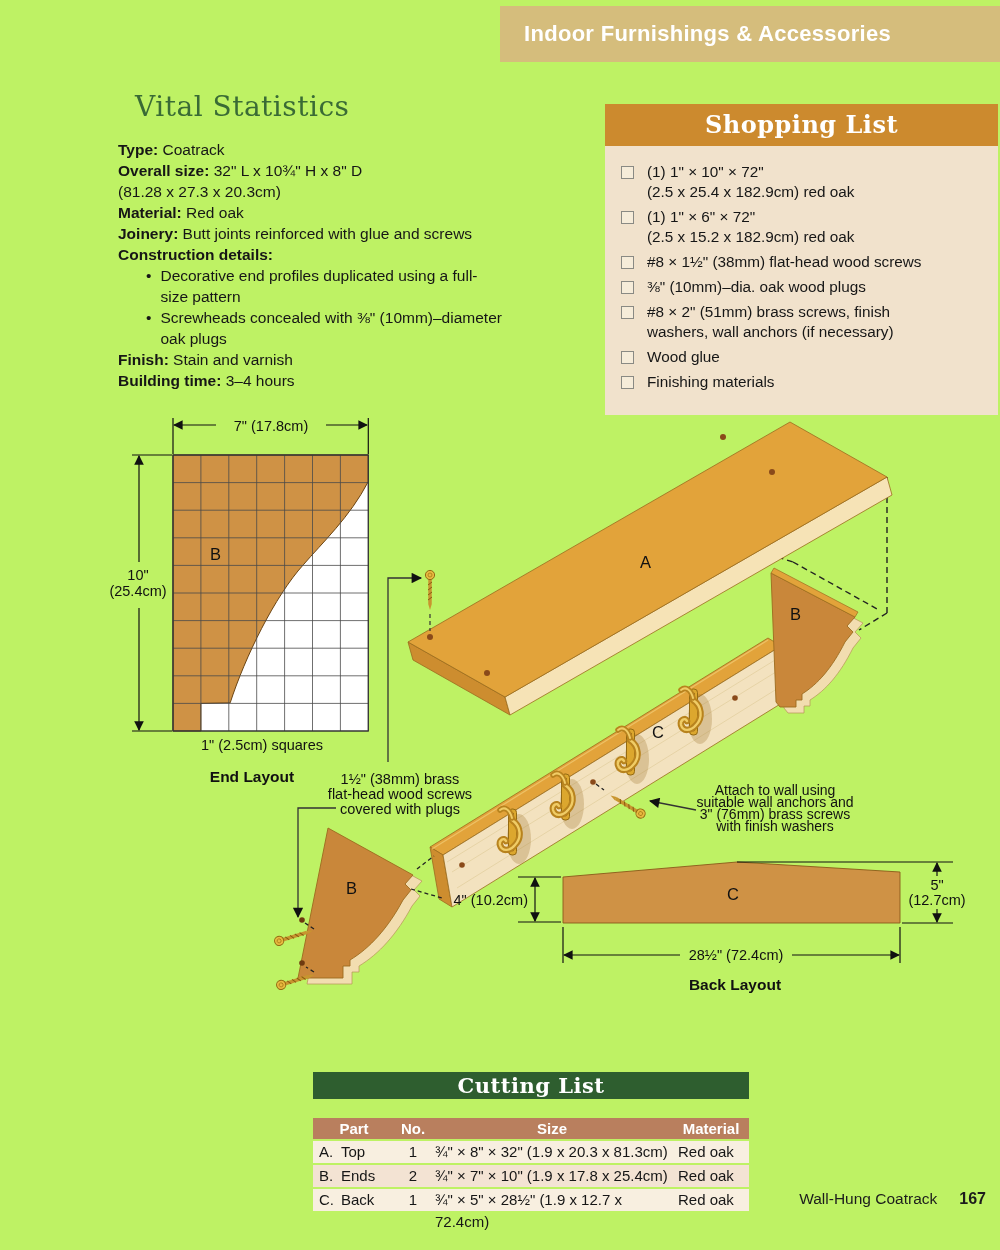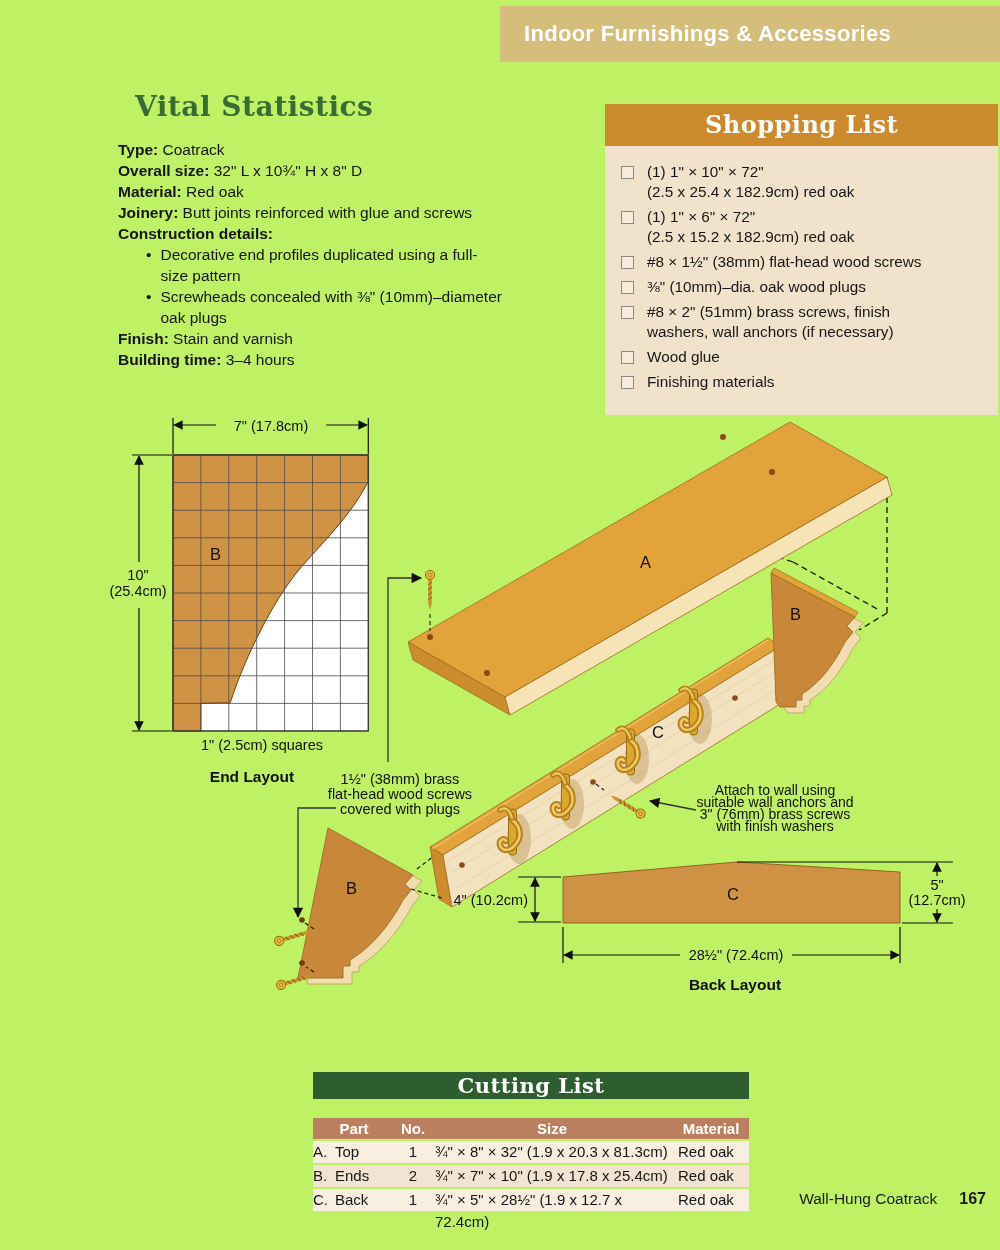--- a/index.html
+++ b/index.html
@@ -4,21 +4,21 @@
 <style>
   html,body{margin:0;padding:0;background:#fff;}
   .page{position:relative;width:1000px;height:1250px;background:#bef264;overflow:hidden;
         font-family:"Liberation Sans",sans-serif;color:#161616;}
 
   .banner{position:absolute;left:500px;top:6px;width:500px;height:56px;background:#d5bd7c;
           color:#fff;font-weight:bold;font-size:22px;line-height:56px;padding-left:24px;
           box-sizing:border-box;letter-spacing:.3px;}
 
   .vital{position:absolute;left:118px;top:90px;width:482px;}
-  .vital h1{margin:0 0 16px 17px;font-family:"DejaVu Serif",serif;font-weight:bold;
+  .vital h1{margin:0 0 16px 17px;font-family:"DejaVu Serif",serif;font-weight:normal;
             font-size:28px;color:#3a6b35;letter-spacing:.5px;}
   .stat-line{font-size:15.5px;line-height:21px;}
   .stat-line strong{font-weight:bold;}
   .stat-line.bullet{display:flex;padding-left:28px;}
   .stat-line.bullet .dot{margin-right:9px;}
   .stat-line.bullet .btext{white-space:pre-line;}
 
   .shopping{position:absolute;left:605px;top:104px;width:393px;background:#f1e2cc;}
   .shopping-header{height:42px;background:#cc8a2e;color:#fff;text-align:center;
       font-family:"DejaVu Serif",serif;font-weight:bold;font-size:24px;line-height:42px;letter-spacing:.5px;}
@@ -36,41 +36,42 @@
   .note{font-size:14px;}
 
   .cutting{position:absolute;left:313px;top:1072px;width:436px;}
   .cut-title{height:27px;background:#2e5e2f;color:#fff;text-align:center;
       font-family:"DejaVu Serif",serif;font-weight:bold;font-size:21px;line-height:27px;letter-spacing:.5px;}
   .cut-header{display:grid;grid-template-columns:82px 36px 242px 76px;background:#b97f5e;
       height:21px;margin-top:19px;color:#fff;font-weight:bold;font-size:15px;line-height:21px;text-align:center;}
   .cut-row{display:grid;grid-template-columns:82px 36px 242px 76px;height:22px;line-height:22px;
       font-size:15px;margin-top:2px;background:#f8efe0;}
   .cut-row.alt{background:#f3e3d3;}
-  .c-part{}
+  .c-part{padding-left:6px;}
   .c-part .pl{display:inline-block;width:22px;}
   .c-no{text-align:center;}
   .c-size{padding-left:4px;}
   .c-mat{padding-left:5px;}
 
   .footer{position:absolute;top:1190px;left:0;width:986px;text-align:right;font-size:15.5px;color:#1c1c1c;}
   .footer .page-num{font-weight:bold;margin-left:22px;font-size:16px;margin-top:11px;}
 </style>
 </head>
 <body>
 
 <div class="page">
 
   <div class="banner">Indoor Furnishings &amp; Accessories</div>
 
   <div class="vital">
     <h1>Vital Statistics</h1>
     <div>
         <div class="stat-line"><strong>Type:</strong> Coatrack</div>
         <div class="stat-line"><strong>Overall size:</strong> 32" L x 10¾" H x 8" D</div>
+        <div class="stat-line">(81.28 x 27.3 x 20.3cm)</div>
         <div class="stat-line"><strong>Material:</strong> Red oak</div>
         <div class="stat-line"><strong>Joinery:</strong> Butt joints reinforced with glue and screws</div>
         <div class="stat-line"><strong>Construction details:</strong></div>
         <div class="stat-line bullet">
           <span class="dot">•</span>
           <span class="btext">Decorative end profiles duplicated using a full-
 size pattern</span>
         </div>
         <div class="stat-line bullet">
           <span class="dot">•</span>

